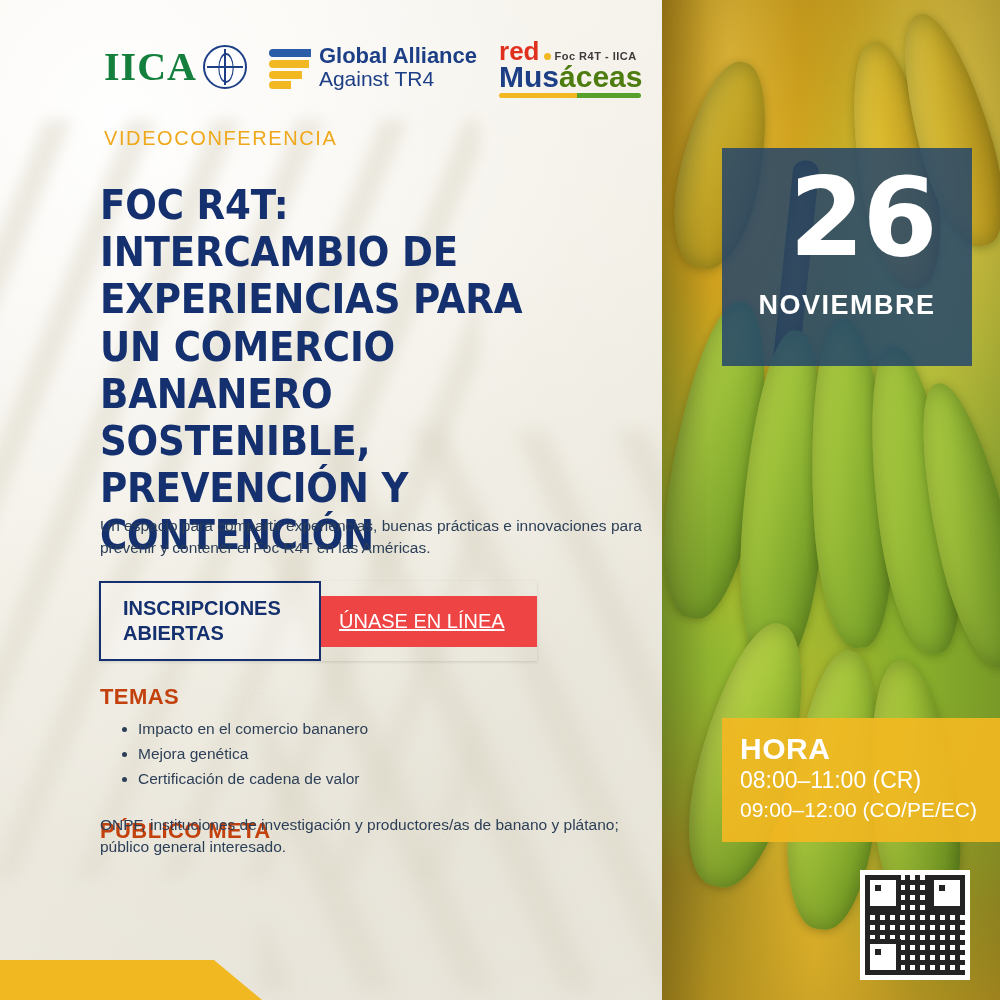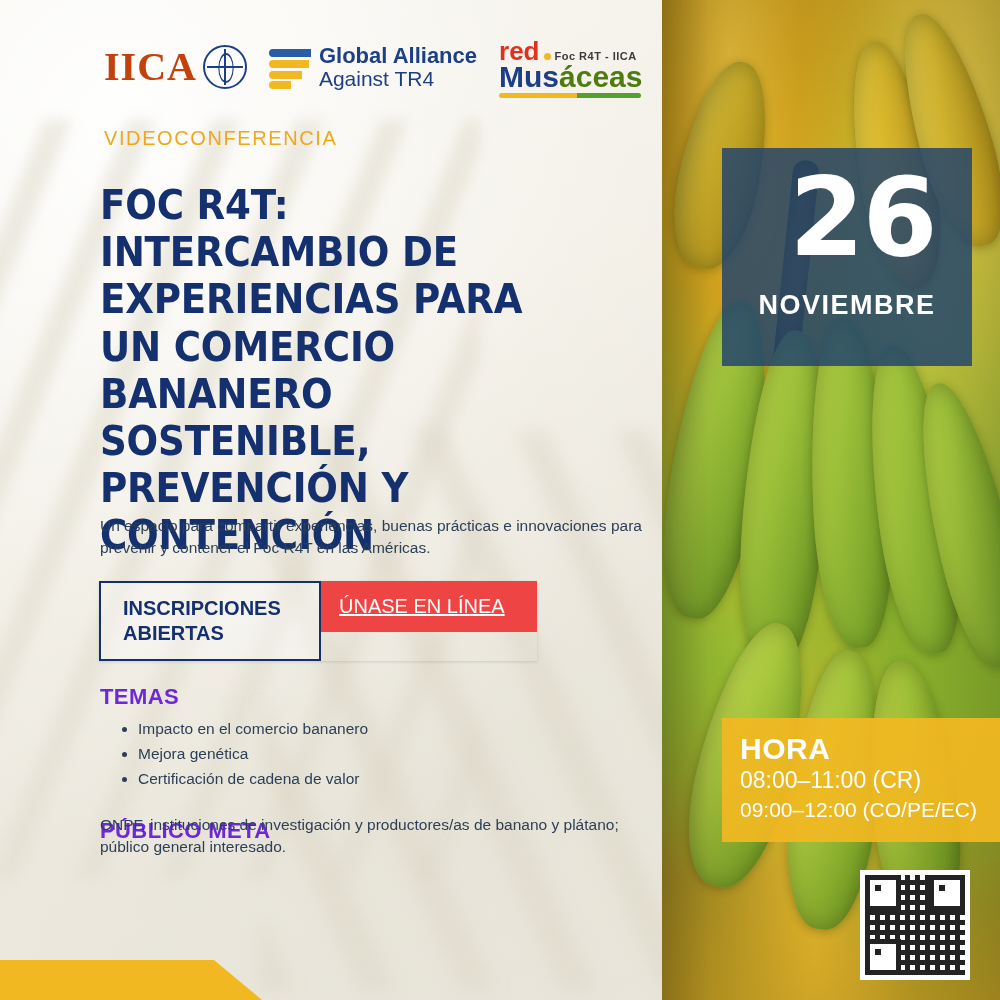--- a/index.html
+++ b/index.html
@@ -121,21 +121,21 @@
   .iica {
     display: flex;
     align-items: center;
     gap: 6px;
   }
   .iica-text {
     font-family: "Liberation Serif", serif;
     font-weight: 700;
     font-size: 40px;
     letter-spacing: 1px;
-    color: #c2410c;
+    color: #15803d;
     line-height: 1;
   }
   .iica-globe {
     width: 40px; height: 40px;
     border-radius: 50%;
     border: 2.5px solid #1d3f86;
     position: relative;
     background:
       radial-gradient(circle at 50% 50%, #fff 60%, #e8eef8 100%);
   }
@@ -270,21 +270,21 @@
     font-size: 15.5px;
     line-height: 1.42;
     color: #2c3f57;
   }
 
   
   .cta {
     position: absolute;
     left: 99px; top: 581px;
     display: flex;
-    align-items: flex-start;
+    align-items: center;
     box-shadow: 0 1px 3px rgba(0,0,0,.12);
   }
   .cta-left {
     width: 222px;
     padding: 13px 14px 13px 22px;
     border: 2px solid #14306e;
     box-sizing: border-box;
     background: rgba(255,255,255,.35);
     font-weight: 700;
     font-size: 20px;
@@ -303,21 +303,21 @@
     cursor: pointer;
   }
 
   
   .h2 {
     position: absolute;
     left: 100px;
     font-weight: 700;
     font-size: 22px;
     letter-spacing: .4px;
-    color: #6d28d9;
+    color: #c2410c;
     text-transform: uppercase;
   }
   .h2.temas { top: 684px; }
   .h2.publico { top: 818px; }
 
   .bullets {
     position: absolute;
     left: 118px; top: 716px;
     margin: 0;
     padding-left: 20px;

